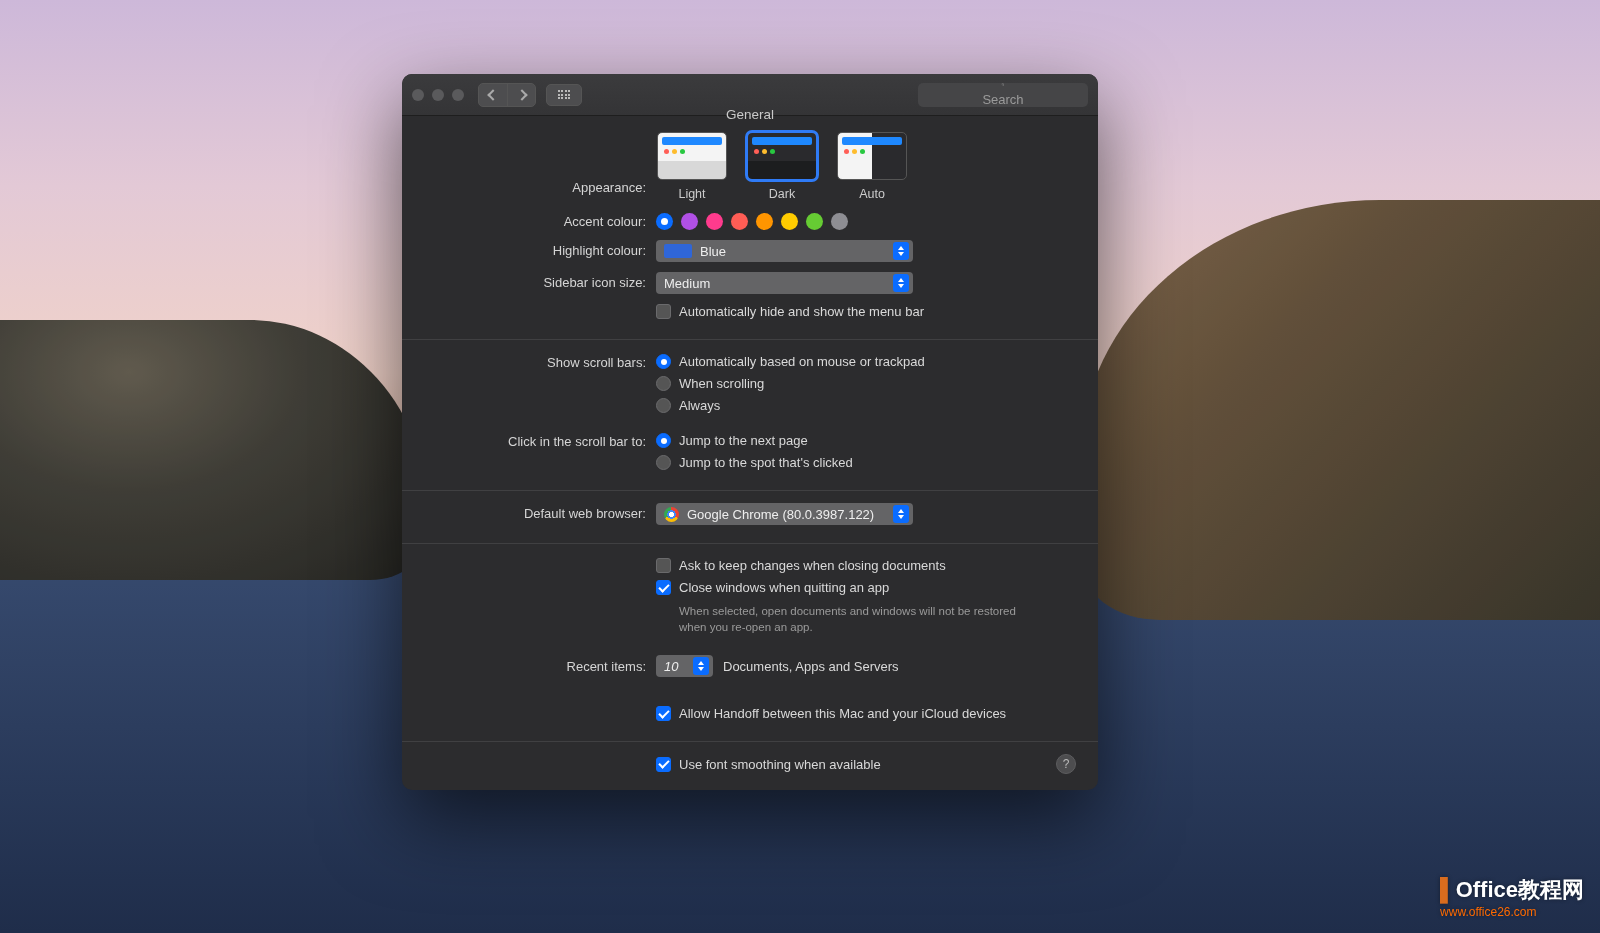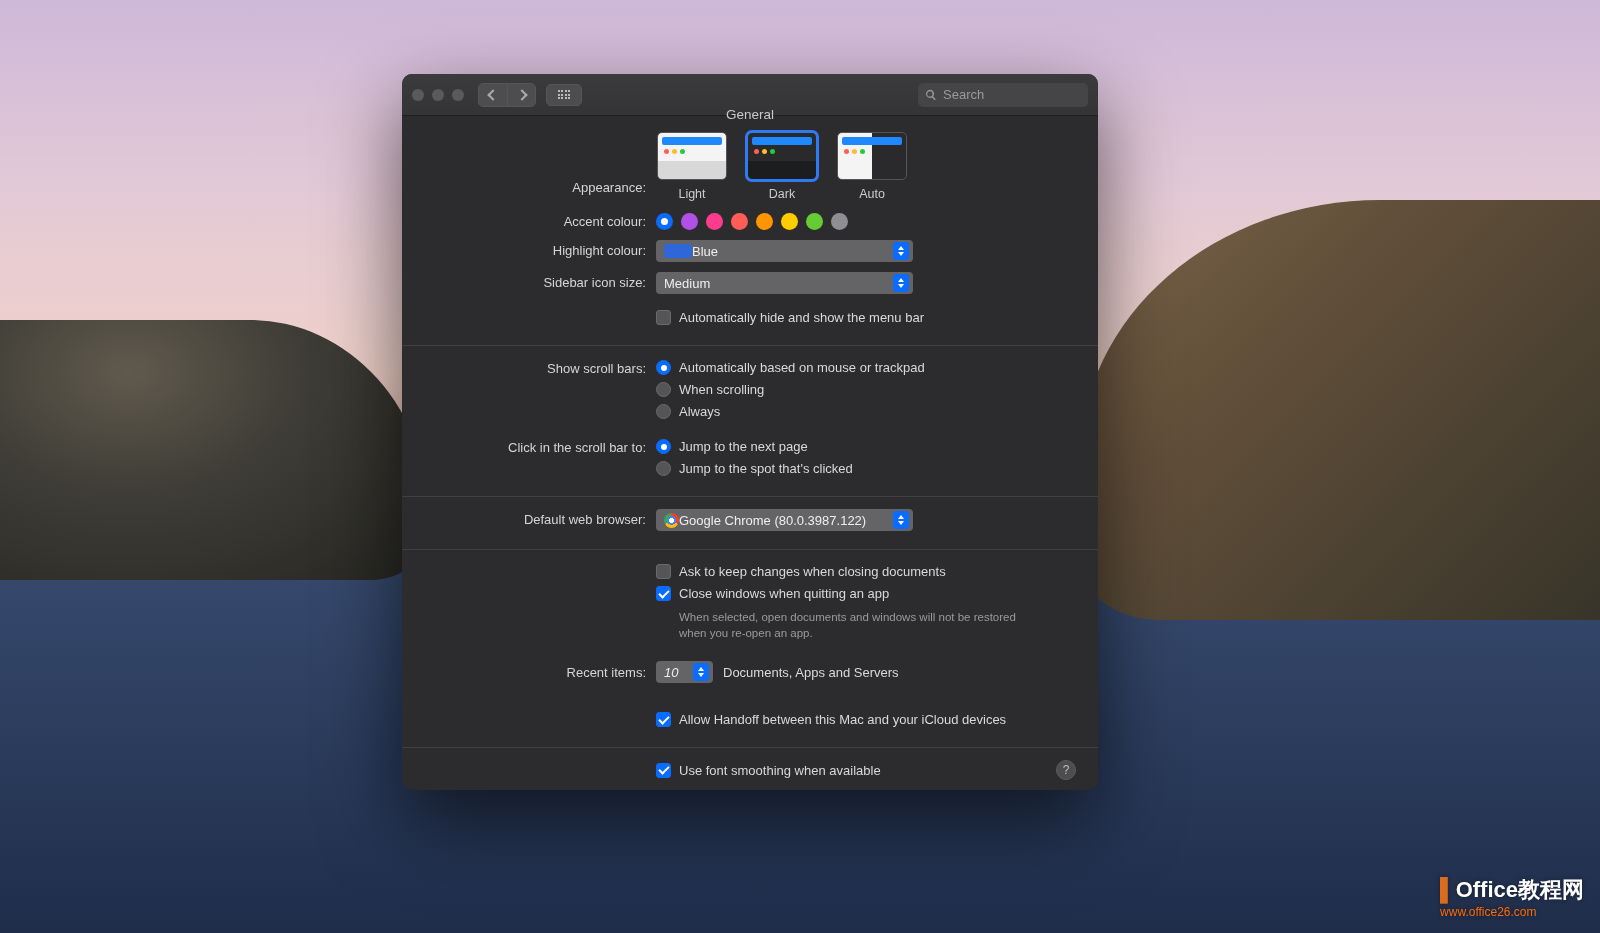--- a/index.html
+++ b/index.html
@@ -59,21 +59,21 @@
   .seg button + button { border-left:1px solid #555;}
   .chev { width:8px; height:8px; border-left:2px solid #aaa; border-bottom:2px solid #aaa;}
   .chev.back { transform:rotate(45deg);}
   .chev.fwd  { transform:rotate(-135deg);}
   .grid-btn { margin-left:10px; width:36px; height:22px; border-radius:5px; border:1px solid #555; background:#4d4d4f; display:flex; align-items:center; justify-content:center; cursor:pointer;}
   .grid-icon { display:grid; grid-template-columns:repeat(4,2px); grid-template-rows:repeat(3,2px); gap:1.5px;}
   .grid-icon i { background:#bbb;}
   .title { flex:1; text-align:center; color:#c9c9c9; font-size:13.5px;margin-top:40px;}
   .search {
     width:170px; height:24px; border-radius:5px; background:#454547;
-    display:flex; align-items:center; gap:6px; padding:0 7px; color:#9a9a9a;
+    display:flex; align-items:center; gap:6px; padding:0 7px; color:#9a9a9a;flex-direction:column;
   }
   .search svg { width:12px; height:12px; fill:#9a9a9a;}
 
   .content { padding:14px 0 12px;}
   .row { display:flex; padding:2px 16px 8px;}
   .label { width:238px; text-align:right; padding-right:10px; color:#d5d5d5; padding-top:3px;}
   .ctrl { flex:1; display:flex; flex-direction:column; gap:3px;}
 
   .app-options { display:flex; gap:18px;}
   .app-opt { width:72px; text-align:center; cursor:pointer;}
@@ -90,21 +90,21 @@
   .swatches { display:flex; gap:8px; align-items:center; padding-top:2px;}
   .swatch { width:17px; height:17px; border-radius:50%; cursor:pointer; display:flex; align-items:center; justify-content:center;}
   .swatch.sel::after { content:""; width:7px;height:7px;border-radius:50%;background:#fff;}
 
   .select {
     width:257px; height:22px; background:#646466; border-radius:4px;
     display:flex; align-items:center; padding:0 4px 0 8px;
     color:#eee; cursor:pointer; justify-content:space-between;
   }
   .select.small { width:57px;font-style:italic;}
-  .select .val { display:flex; align-items:center; }
+  .select .val { display:flex; align-items:center; gap:8px;}
   .stepper { width:16px; height:18px; background:#0a6cff; border-radius:3px; display:flex; flex-direction:column; align-items:center; justify-content:center; gap:0;}
   .stepper::before, .stepper::after {
     content:""; width:0;height:0;border-left:3.5px solid transparent;border-right:3.5px solid transparent;
   }
   .stepper::before{ border-bottom:4px solid #fff; margin-bottom:1px;}
   .stepper::after { border-top:4px solid #fff; margin-top:1px;}
   .hl-swatch { width:28px; height:14px; background:#2f66d8; border-radius:2px;}
 
   .check-row { display:flex; align-items:flex-start; gap:8px; padding:2px 0;}
   .chk { width:15px; height:15px; border-radius:3px; border:1px solid #6a6a6c; background:#555; flex:0 0 auto; display:flex; align-items:center; justify-content:center;}
@@ -213,21 +213,21 @@
       </div>
     </div>
 
     <div class="row">
       <div class="label">Sidebar icon size:</div>
       <div class="ctrl">
         <div class="select">
           <span class="val">Medium</span>
           <span class="stepper"></span>
         </div>
-        <div class="check-row" style="margin-top:11px">
+        <div class="check-row" style="margin-top:5px">
           <span class="chk"></span>
           <span>Automatically hide and show the menu bar</span>
         </div>
       </div>
     </div>
 
     <div class="sep"></div>
 
     <div class="row">
       <div class="label">Show scroll bars:</div>

